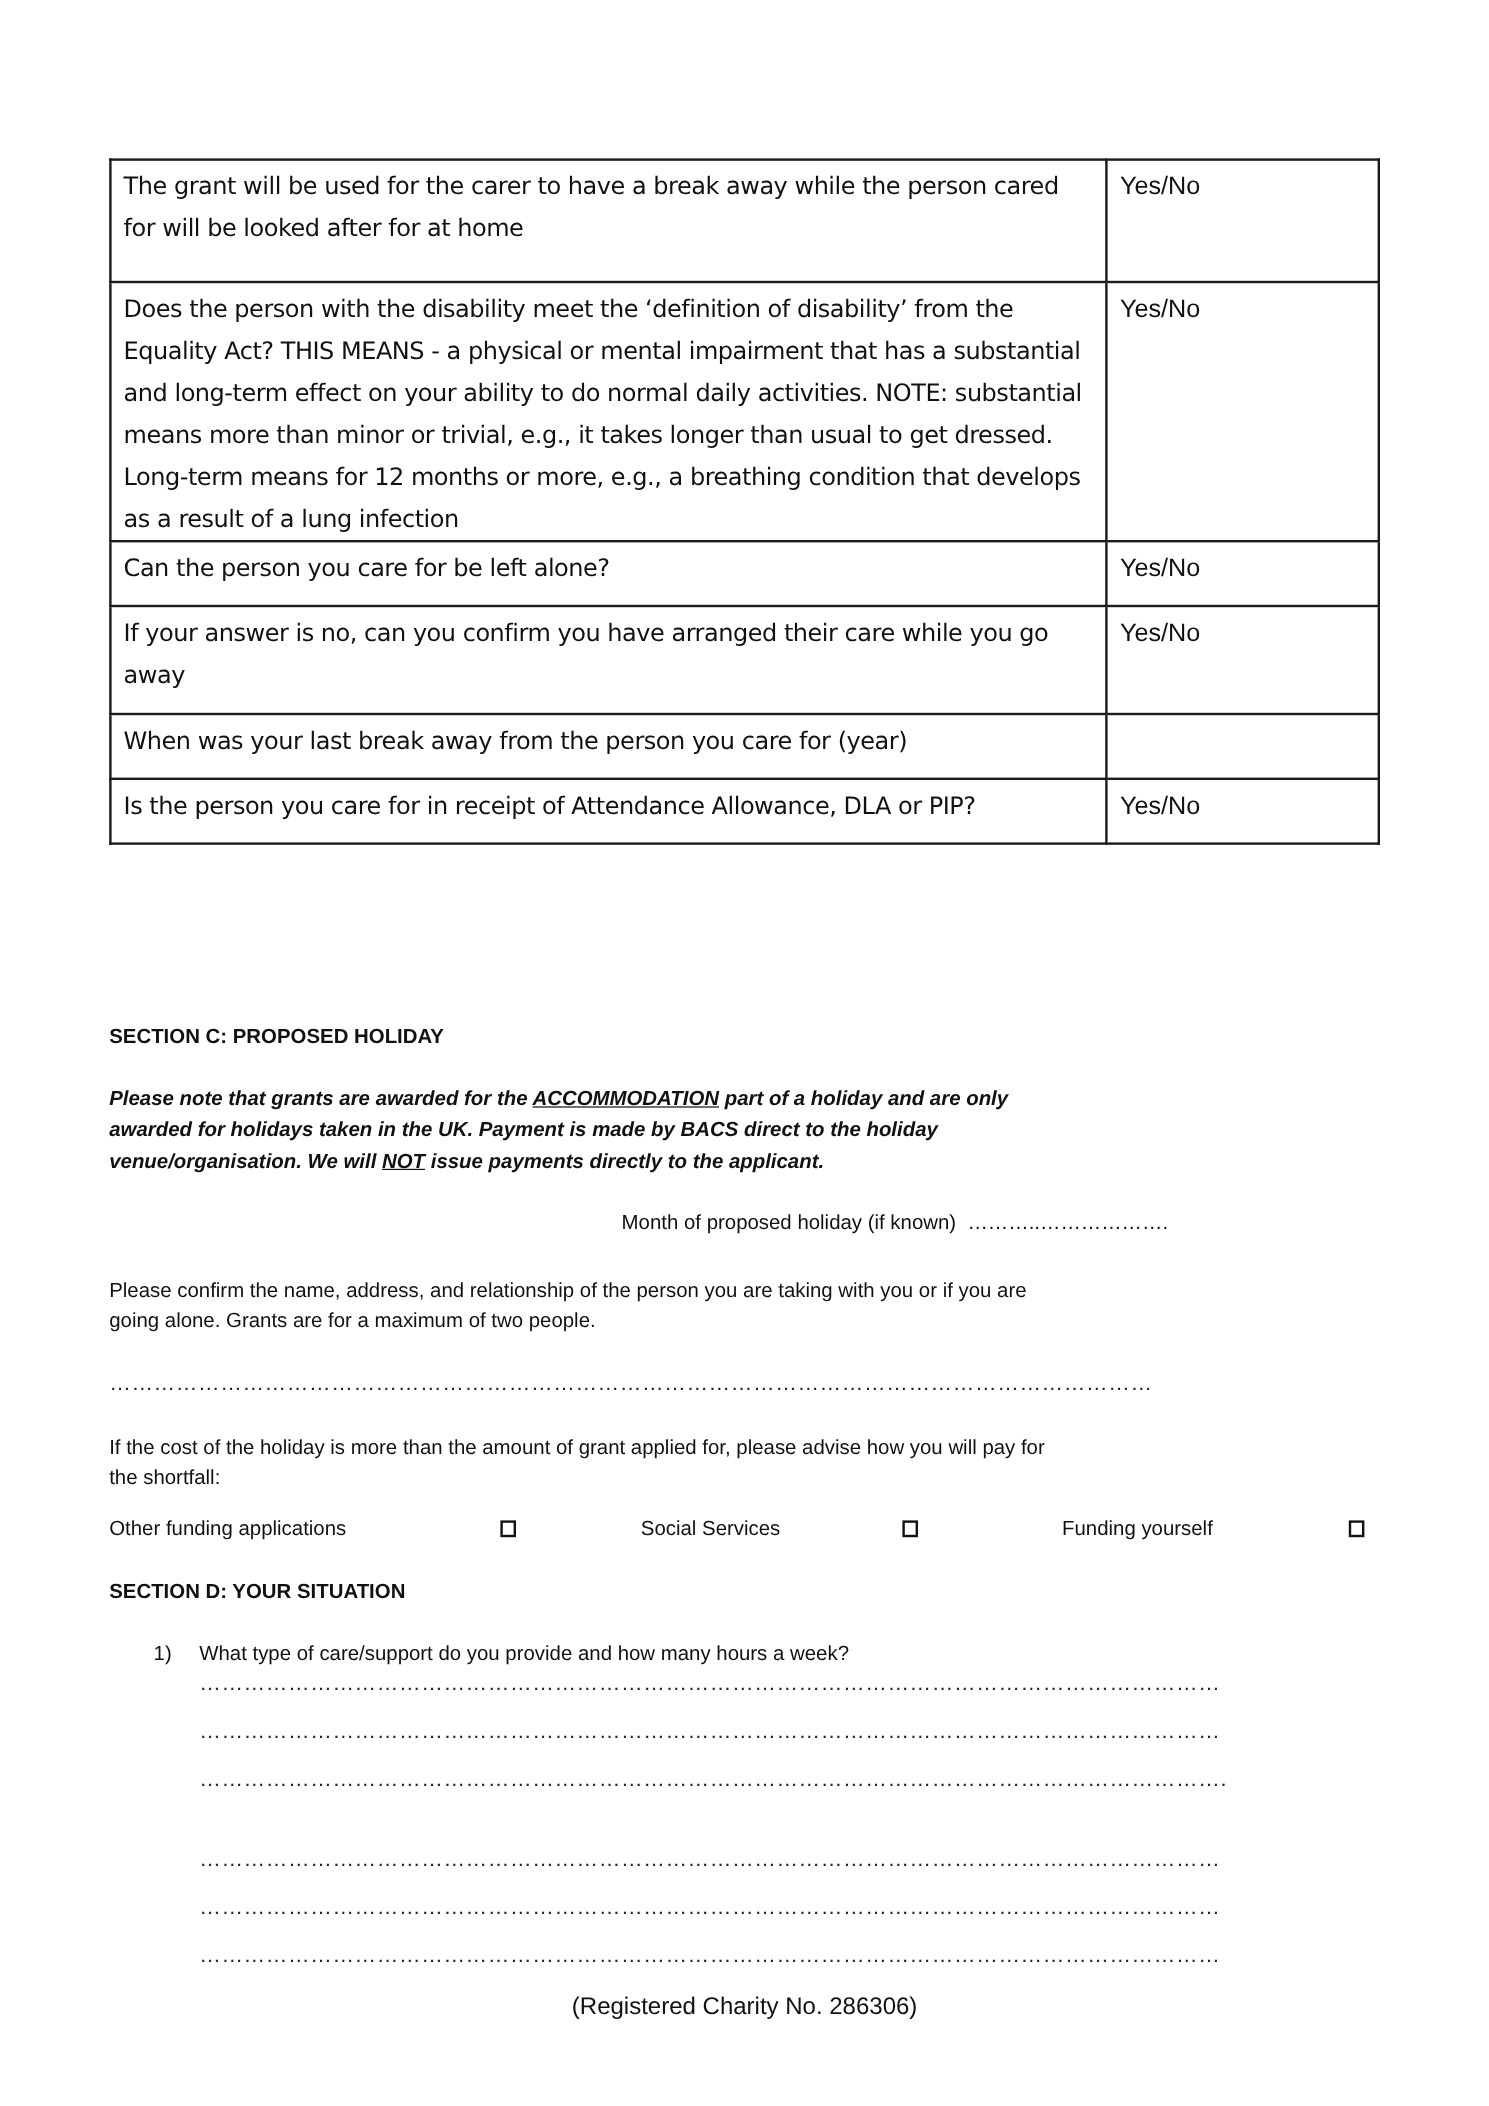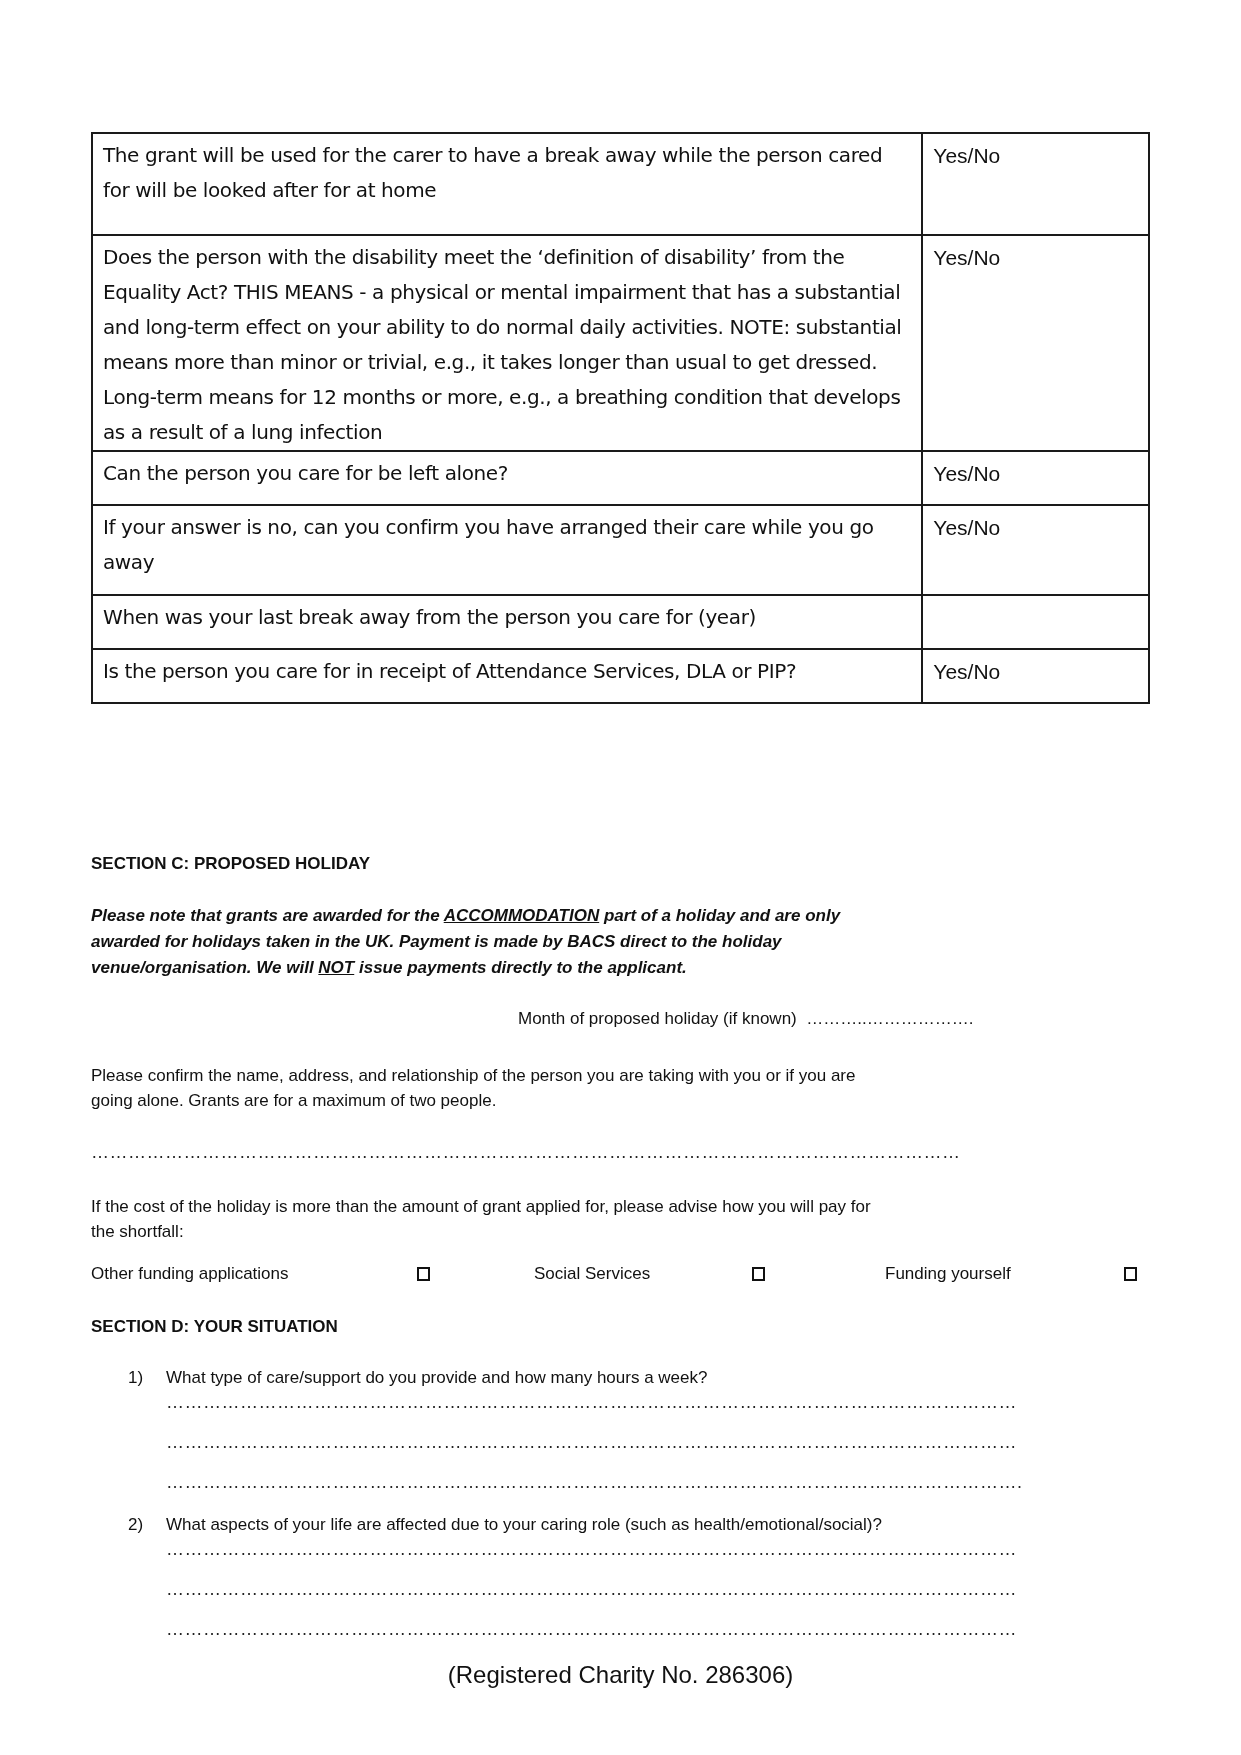--- a/index.html
+++ b/index.html
@@ -25,21 +25,21 @@
 
   
   .txt { position: absolute; font-family: "Liberation Sans", sans-serif; font-size: 17px; line-height: 24px; color: #111; white-space: nowrap; }
   .heading { font-weight: bold; }
   .note { font-weight: bold; font-style: italic; }
   .u { text-decoration: underline; }
   .dots { position: absolute; font-family: "Liberation Sans", sans-serif; font-size: 18px; color: #222; white-space: nowrap; overflow: hidden; letter-spacing: 0.5px; }
   .tickbox { display: inline-block; width: 41px; height: 34px; border: 2px solid #222; vertical-align: middle; margin: 0 4px 0 6px; box-sizing: border-box; position: relative; top: -4px; }
   .sqbox { position: absolute; width: 13px; height: 14px; border: 2px solid #111; box-sizing: border-box; }
   .num { display: inline-block; width: 38px; }
-  .footer { position: absolute; left: 0; width: 1241px; text-align: center; font-family: "Liberation Sans", sans-serif; font-size: 24px; color: #111; }
+  .footer { position: absolute; left: 0; width: 1241px; text-align: center; font-family: "Liberation Sans", sans-serif; font-size: 20px; color: #111; }
 </style>
 </head>
 <body>
 
 <div class="page">
 
   <table class="qtable">
     <tbody>
       <tr class="r1">
         <td class="q">The grant will be used for the carer to have a break away while the person cared for will be looked after for at home</td>
@@ -55,21 +55,21 @@
       </tr>
       <tr class="r6">
         <td class="q">If your answer is no, can you confirm you have arranged their care while you go away</td>
         <td class="a">Yes/No</td>
       </tr>
       <tr class="r7">
         <td class="q">When was your last break away from the person you care for (year)</td>
         <td class="a"></td>
       </tr>
       <tr class="r8">
-        <td class="q">Is the person you care for in receipt of Attendance Services, DLA or PIP?</td>
+        <td class="q">Is the person you care for in receipt of Attendance Allowance, DLA or PIP?</td>
         <td class="a">Yes/No</td>
       </tr>
     </tbody>
   </table>
 
   <div class="txt heading" style="left:91px; top:852px;">SECTION C: PROPOSED HOLIDAY</div>
 
   <div class="txt note" style="left:91px; top:904px;"><span>Please note that grants are awarded for the </span><span class="u">ACCOMMODATION</span><span> part of a holiday and are only</span></div>
   <div class="txt note" style="left:91px; top:930px;">awarded for holidays taken in the UK.  Payment is made by BACS direct to the holiday</div>
   <div class="txt note" style="left:91px; top:956px;"><span>venue/organisation.  We will </span><span class="u">NOT</span><span> issue payments directly to the applicant.</span></div>
@@ -92,19 +92,18 @@
   <div class="txt" style="left:885px; top:1262px;">Funding yourself</div>
   <div class="sqbox" style="left:1124px; top:1267px;"></div>
 
   <div class="txt heading" style="left:91px; top:1315px;">SECTION D: YOUR SITUATION</div>
 
   <div class="txt" style="left:128px; top:1366px;"><span class="num">1)</span><span>What type of care/support do you provide and how many hours a week?</span></div>
   <div class="dots" style="left:166px; top:1392px; width:982px;">…………………………………………………………………………………………………………………………</div>
   <div class="dots" style="left:166px; top:1432px; width:982px;">…………………………………………………………………………………………………………………………</div>
   <div class="dots" style="left:166px; top:1472px; width:984px;">………………………………………………………………………………………………………………………….</div>
 
-  <div class="txt" style="left:128px; top:1513px;"><span class="num">2)</span><span>What aspects of your life are affected due to your caring role (such as health/emotional/social)?</span></div>
   <div class="dots" style="left:166px; top:1539px; width:982px;">…………………………………………………………………………………………………………………………</div>
   <div class="dots" style="left:166px; top:1579px; width:984px;">…………………………………………………………………………………………………………………………</div>
   <div class="dots" style="left:166px; top:1619px; width:976px;">…………………………………………………………………………………………………………………………</div>
 
   <div class="footer" style="top:1661px;">(Registered Charity No. 286306)</div>
 </div>
 
 </body></html>

